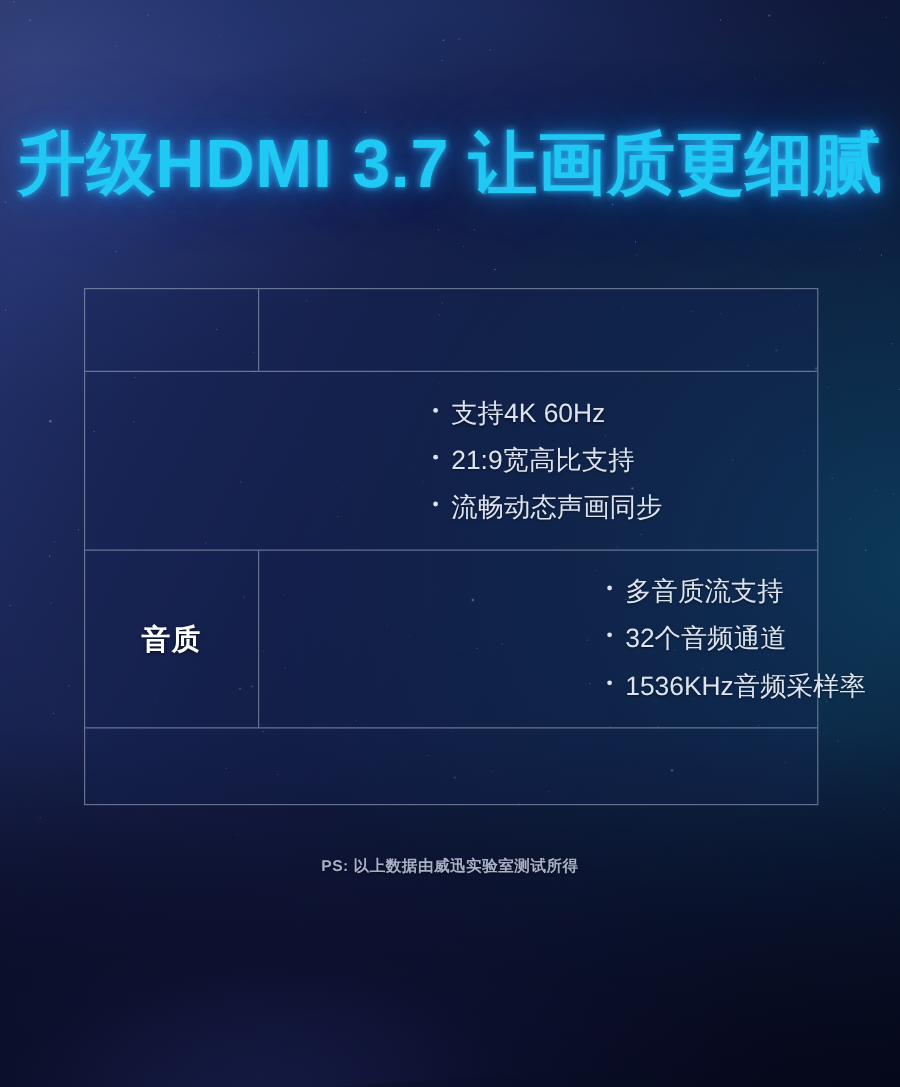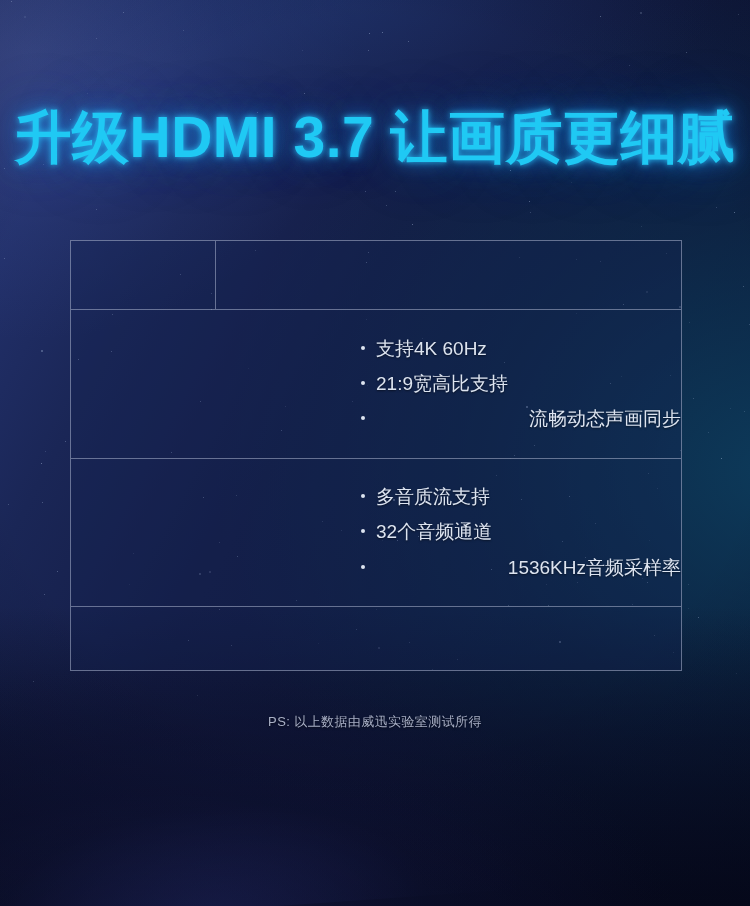--- a/index.html
+++ b/index.html
@@ -106,45 +106,46 @@
   .label-text{
     font-size:24px;font-weight:bold;color:#ffffff;
     text-shadow:0 1px 3px rgba(0,0,0,.55);
     letter-spacing:1px;
   }
   .bullets{
     list-style:none;margin:0;padding:0 0 0 290px;
   }
   .bullets li{
     position:relative;
-    font-size:19px;
+    font-size:22px;
     line-height:1.28;
     color:#dde4f0;
     padding:0 0 0 15px;
     margin:11px 0;
     text-shadow:0 1px 2px rgba(0,0,0,.5);
     white-space:nowrap;
   }
   .bullets li:first-child{margin-top:0;}
-  .bullets li:last-child{margin-bottom:0;text-align:right;}
+  .bullets li:last-child{margin-bottom:0;}
   .bullets li::before{
     content:"";
     position:absolute;left:0;top:9px;
     width:4px;height:4px;border-radius:50%;
     background:#dde4f0;
   }
   .row-s .bullets li{margin:0;}
   
   .footnote{
     position:absolute;left:0;right:0;top:713px;
     text-align:center;
     font-size:13px;
     color:#a9b0c6;
     letter-spacing:.4px;
     text-shadow:0 1px 2px rgba(0,0,0,.5);
+    font-weight:bold;
   }
 </style>
 </head>
 <body>
 
 <div id="page">
 
   <div class="bg-base"></div>
   <div class="bg-teal"></div>
   <div class="bg-glow-tl"></div>
@@ -321,20 +322,23 @@
       <div class="cell-value">
         <ul class="bullets">
           <li>支持4K 60Hz</li>
           <li>21:9宽高比支持</li>
           <li>流畅动态声画同步</li>
         </ul>
       </div>
     </div>
 
     <div class="row row-a">
+      <div class="cell-label">
+        <span class="label-text">音质</span>
+      </div>
       <div class="cell-value">
         <ul class="bullets">
           <li>多音质流支持</li>
           <li>32个音频通道</li>
           <li>1536KHz音频采样率</li>
         </ul>
       </div>
     </div>
 
     <div class="row row-s">

